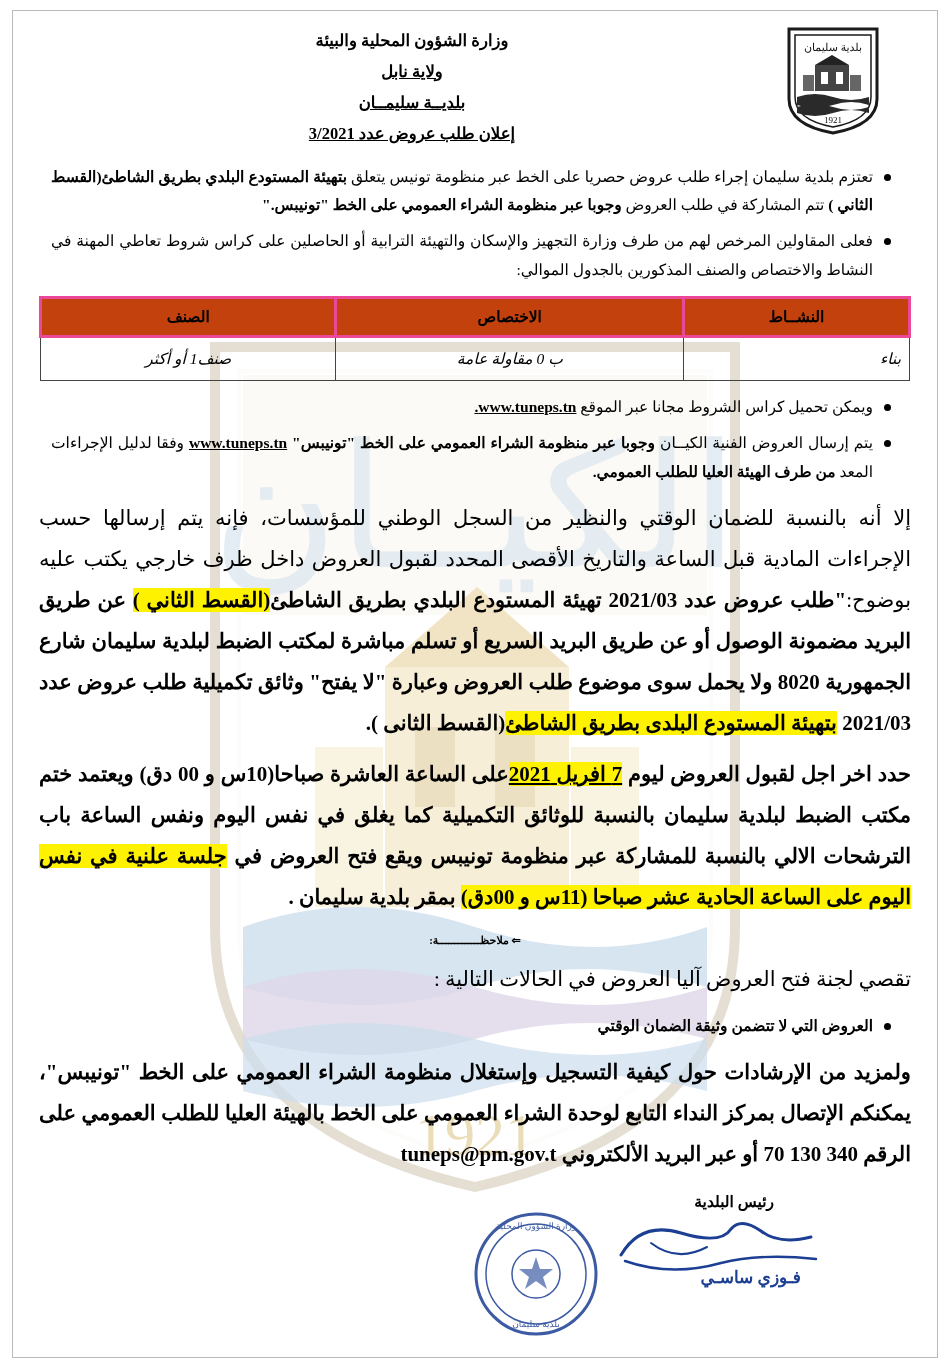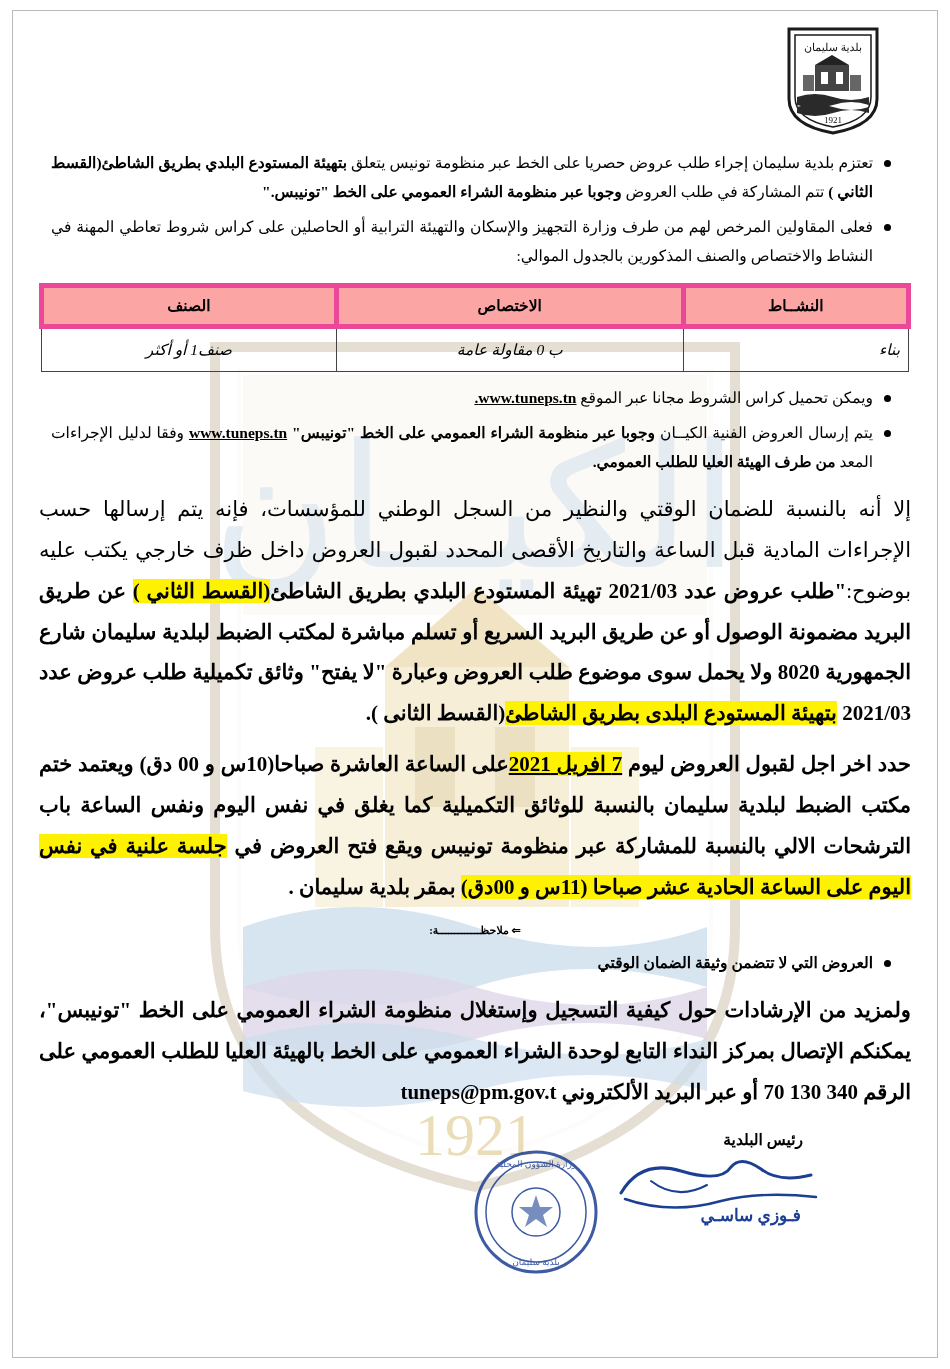--- a/index.html
+++ b/index.html
@@ -90,22 +90,22 @@
   .u{text-decoration:underline;}
 
   
   table.spec{
     width:100%;
     border-collapse:collapse;
     margin:10px 0 12px 0;
     font-size:15.5px;
   }
   table.spec th{
-    background:#fca5a5;
-    border:5px solid #ec4899;
+    background:#c2410c;
+    border:3px solid #ec4899;
     font-weight:bold;
     padding:5px 22px;
     text-align:center;
     height:26px;
   }
   table.spec td{
     border:1px solid #444;
     padding:6px 8px;
     height:30px;
     text-align:center;
@@ -126,21 +126,21 @@
   }
 
   
   .sign-block{
     position:relative;
     margin-top:18px;
     height:120px;
   }
   .sign-title{
     position:absolute;
-    right:108px;top:0;
+    right:137px;top:0;
     font-weight:bold;
     font-size:15.5px;
   }
   .sign-name{
     position:absolute;
     right:110px;top:74px;
     font-weight:bold;
     font-size:17px;
     color:#1c3f94;
   }
@@ -196,20 +196,26 @@
           <rect x="36" y="47" width="7" height="12" fill="#fff"></rect>
           <rect x="51" y="47" width="7" height="12" fill="#fff"></rect>
           <path d="M30 40 L47 30 L64 40 Z" fill="#222"></path>
           <rect x="18" y="50" width="11" height="16" fill="#666"></rect>
           <rect x="65" y="50" width="11" height="16" fill="#666"></rect>
           <path d="M12 72 Q30 66 48 72 T84 72 L84 80 Q66 74 48 80 T12 80 Z" fill="#2a2a2a"></path>
           <path d="M12 82 Q30 76 48 82 T84 82 L84 88 Q66 82 48 88 T12 88 Z" fill="#2a2a2a"></path>
           <text x="48" y="98" font-family="'Liberation Serif',serif" font-size="9" text-anchor="middle" fill="#111">1921</text>
         </svg>
       </div>
+      <div class="header-text">
+        <div>وزارة الشؤون المحلية والبيئة</div>
+        <div class="underlined">ولاية نابل</div>
+        <div class="underlined">بلديــة سليمــان</div>
+        <div class="underlined">إعلان طلب عروض عدد   3/2021</div>
+      </div>
     </div>
 
     <ul class="bl">
       <li id="bullet-0"><span>تعتزم بلدية سليمان إجراء طلب عروض حصريا على الخط عبر منظومة تونيس يتعلق </span><span class="b">بتهيئة المستودع البلدي بطريق الشاطئ(القسط الثاني )</span><span> تتم المشاركة في طلب العروض </span><span class="b">وجوبا عبر منظومة الشراء العمومي على الخط "تونيبس."</span></li>
       <li id="bullet-1"><span>فعلى المقاولين المرخص لهم من طرف وزارة التجهيز والإسكان والتهيئة الترابية أو الحاصلين على كراس شروط تعاطي المهنة في النشاط والاختصاص والصنف المذكورين بالجدول الموالي:</span></li>
     </ul>
 
     <table class="spec">
       <thead>
         <tr>
@@ -229,20 +235,21 @@
 
     <ul class="bl">
       <li id="bullet2-0"><span>ويمكن تحميل كراس الشروط مجانا عبر الموقع </span><span class="b u">www.tuneps.tn.</span></li>
       <li id="bullet2-1"><span>يتم إرسال العروض الفنية الكيــان </span><span class="b">وجوبا عبر منظومة الشراء العمومي على الخط "تونيبس" </span><span class="b u">www.tuneps.tn</span><span> وفقا لدليل الإجراءات المعد </span><span class="b">من طرف الهيئة العليا للطلب العمومي.</span></li>
     </ul>
 
     <p class="para" id="para-0"><span>إلا أنه بالنسبة للضمان الوقتي والنظير من السجل الوطني للمؤسسات، فإنه يتم إرسالها حسب الإجراءات المادية قبل الساعة والتاريخ الأقصى المحدد لقبول العروض داخل ظرف خارجي يكتب عليه بوضوح:</span><span class="b">"طلب عروض عدد 2021/03 تهيئة المستودع البلدي بطريق الشاطئ</span><span class="b hl">(القسط الثاني )</span><span class="b"> عن طريق البريد مضمونة الوصول أو عن طريق البريد السريع أو تسلم مباشرة لمكتب الضبط لبلدية سليمان شارع الجمهورية 8020 ولا يحمل سوى موضوع طلب العروض وعبارة "لا يفتح"</span><span class="b"> وثائق تكميلية طلب عروض عدد 2021/03 </span><span class="b hl">بتهيئة المستودع البلدى بطريق الشاطئ</span><span class="b">(القسط الثانى ).</span></p>
     <p class="para" id="para-1"><span class="b">حدد اخر اجل لقبول العروض ليوم </span><span class="b hl u">7 افريل 2021</span><span class="b">على الساعة العاشرة صباحا(10س و 00 دق) ويعتمد  ختم مكتب الضبط لبلدية سليمان بالنسبة للوثائق التكميلية كما يغلق في نفس اليوم ونفس الساعة باب الترشحات الالي بالنسبة للمشاركة عبر منظومة تونيبس ويقع فتح العروض في </span><span class="b hl">جلسة علنية في نفس اليوم على الساعة الحادية عشر صباحا (11س و 00دق)</span><span class="b"> بمقر بلدية سليمان .</span></p>
 
     <div class="note-head">⇐  ملاحظـــــــــــــة:</div>
+    <p class="para">تقصي لجنة فتح العروض آليا العروض في الحالات التالية :</p>
     <ul class="bl">
       <li class="b">العروض التي لا تتضمن وثيقة الضمان الوقتي</li>
     </ul>
 
     <p class="para b" id="para-contact"><span class="b">ولمزيد من الإرشادات حول كيفية التسجيل وإستغلال منظومة الشراء العمومي على الخط "تونيبس"، يمكنكم الإتصال بمركز النداء التابع لوحدة الشراء العمومي على الخط بالهيئة العليا للطلب العمومي على الرقم  340 130 70 أو عبر البريد الألكتروني </span><span class="b">tuneps@pm.gov.t</span></p>
 
     <div class="sign-block">
       <div class="sign-title">رئيس البلدية</div>
       <svg class="scribble" viewBox="0 0 230 70" xmlns="http://www.w3.org/2000/svg">
         <path d="M10 40 Q30 6 70 18 Q110 30 120 14 Q130 2 150 16 Q168 30 200 22" fill="none" stroke="#1c3f94" stroke-width="3" stroke-linecap="round"></path>

